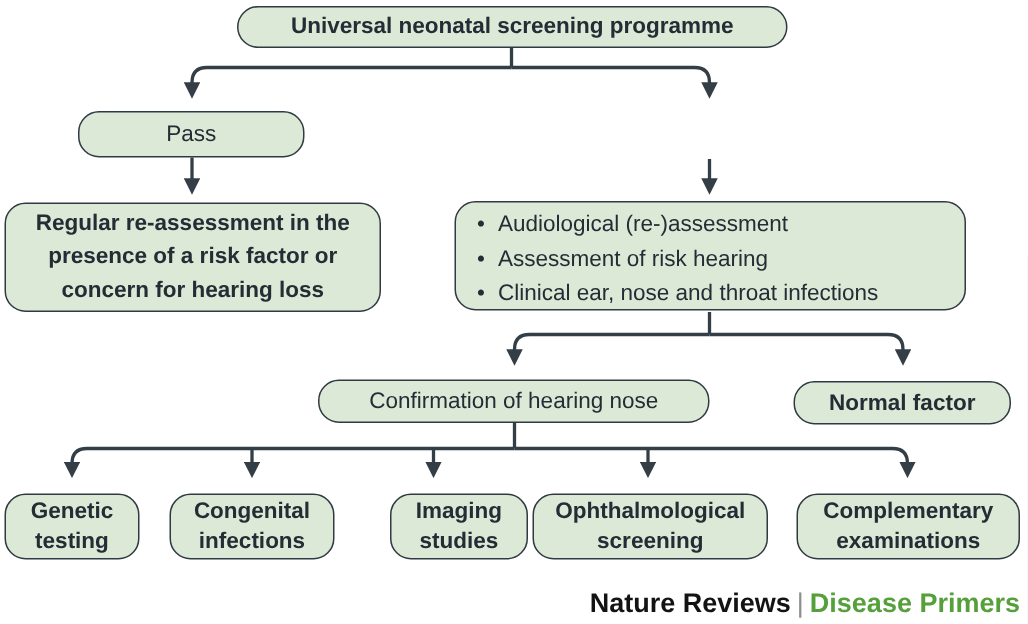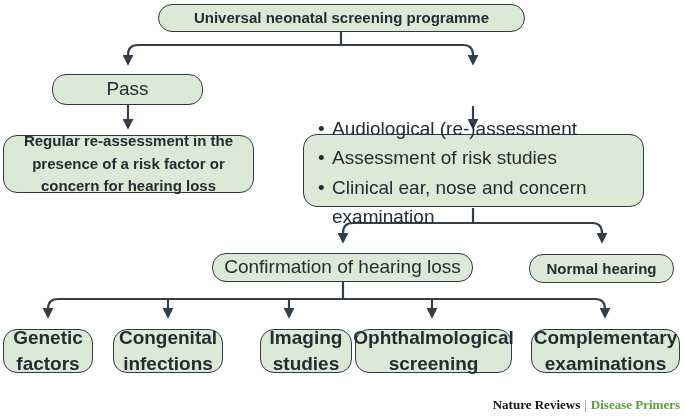--- a/index.html
+++ b/index.html
@@ -16,42 +16,42 @@
     overflow:hidden;margin:0 auto;
   }
   .connectors{position:absolute;left:0;top:0;width:685px;height:416px;}
   .node{
     position:absolute;box-sizing:border-box;
     background:var(--fill);
     border:1.5px solid var(--border);
     border-radius:14px;
     display:flex;align-items:center;justify-content:center;
     text-align:center;color:var(--text);
-    font-size:19px;line-height:1.3;
+    font-size:15px;line-height:1.3;
   }
   .bold{font-weight:bold;}
   .node-universal{left:158px;top:4px;width:367px;height:28px;font-size:15px;}
   .node-pass{left:52px;top:74px;width:151px;height:31px;}
   .node-refer{left:395px;top:75px;width:155px;height:31px;}
-  .node-reassessment{left:3px;top:135px;width:251px;height:58px;font-size:15px;line-height:1.5;padding:0 10px;}
+  .node-reassessment{left:3px;top:135px;width:251px;height:73px;font-size:15px;line-height:1.5;padding:0 10px;}
   .node-refer-actions{left:303px;top:134px;width:341px;height:73px;justify-content:flex-start;text-align:left;padding:8px 10px 4px 14px;}
   .node-refer-actions ul{list-style:none;margin:0;padding:0;}
   .node-refer-actions li{padding-left:14px;position:relative;line-height:1.55;}
   .node-refer-actions li::before{content:"\2022";position:absolute;left:0;top:0;}
   .node-confirmation{left:212px;top:253px;width:261px;height:29px;}
   .node-normal{left:529px;top:254px;width:145px;height:29px;font-size:15px;}
   .node-bottom{top:329px;height:44px;line-height:1.35;}
   .node-genetic{left:3px;width:90px;}
   .node-congenital{left:113px;width:110px;}
   .node-imaging{left:260px;width:92px;}
   .node-ophthalmological{left:355px;width:157px;}
   .node-complementary{left:531px;width:149px;}
   .footer{
     position:absolute;right:5px;bottom:3px;
-    font-size:13px;font-weight:bold;color:#131313;font-family:Liberation Serif, serif;
+    font-size:18px;font-weight:bold;color:#131313;
   }
   .footer .sep{color:#8d8d8d;font-weight:normal;padding:0 4px;}
   .footer .primer{color:var(--green);}
 </style>
 </head>
 <body>
 
 <div class="canvas">
 
   <svg class="connectors" viewBox="0 0 685 416" xmlns="http://www.w3.org/2000/svg">
@@ -86,30 +86,30 @@
   <div class="node node-universal bold">Universal neonatal screening programme</div>
 
   <div class="node node-pass">Pass</div>
 
 
   <div class="node node-reassessment bold">Regular re-assessment in the presence of a risk factor or concern for hearing loss</div>
 
   <div class="node node-refer-actions">
     <ul>
       <li>Audiological (re-)assessment</li>
-      <li>Assessment of risk studies</li>
-      <li>Clinical ear, nose and concern examination</li>
+      <li>Assessment of risk hearing</li>
+      <li>Clinical ear, nose and throat infections</li>
     </ul>
   </div>
 
-  <div class="node node-confirmation">Confirmation of hearing loss</div>
+  <div class="node node-confirmation">Confirmation of hearing nose</div>
 
-  <div class="node node-normal bold">Normal hearing</div>
+  <div class="node node-normal bold">Normal factor</div>
 
-  <div class="node node-bottom node-genetic bold">Genetic factors</div>
+  <div class="node node-bottom node-genetic bold">Genetic testing</div>
 
   <div class="node node-bottom node-congenital bold">Congenital infections</div>
 
   <div class="node node-bottom node-imaging bold">Imaging studies</div>
 
   <div class="node node-bottom node-complementary bold">Complementary examinations</div>
 
   <div class="node node-bottom node-ophthalmological bold">Ophthalmological screening</div>
 
   <div class="footer">

